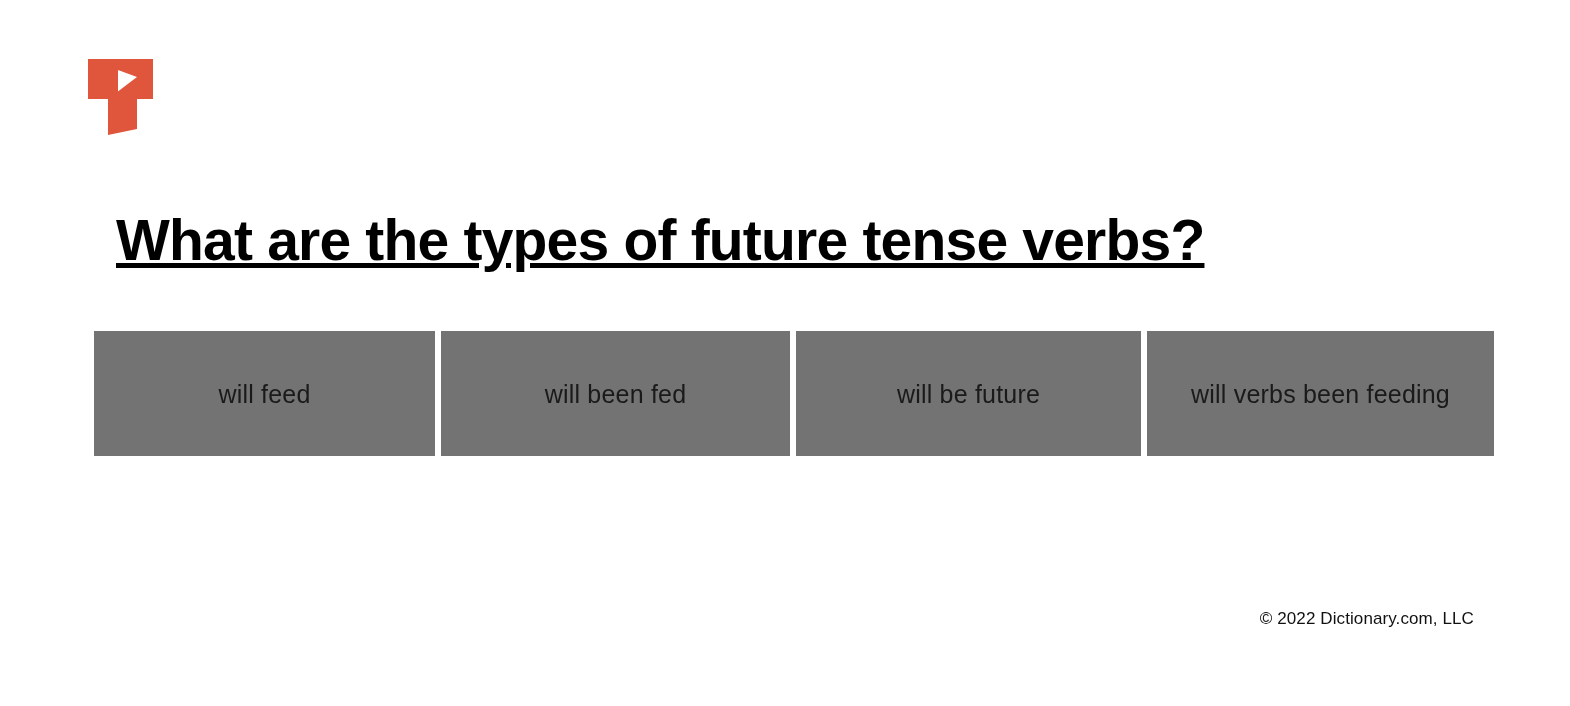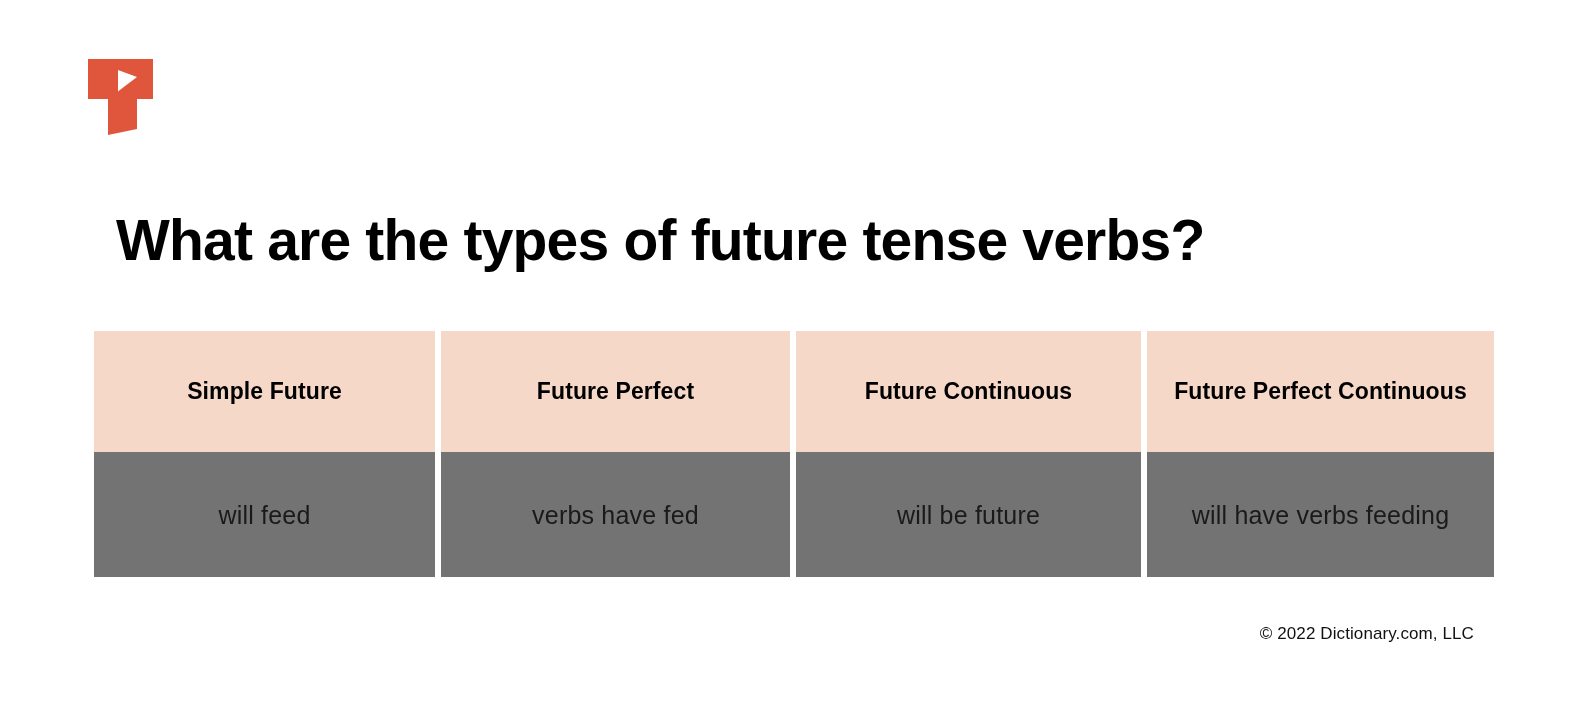--- a/index.html
+++ b/index.html
@@ -44,20 +44,21 @@
     top: 208px;
     width: 1340px;
     margin: 0;
     font-family: "Liberation Sans", sans-serif;
     font-size: 57px;
     font-weight: bold;
     letter-spacing: -0.8px;
     color: #000000;
     line-height: 1.15;
     white-space: nowrap;
+    text-decoration: underline;
   }
 
   
   .table {
     position: absolute;
     left: 94px;
     top: 331px;
     width: 1388px;
     display: flex;
     flex-direction: column;
@@ -112,21 +113,21 @@
     top: 624px;
     font-family: "Liberation Sans", sans-serif;
     font-size: 25px;
     font-weight: bold;
     letter-spacing: -0.2px;
     color: #000000;
   }
   .footer-copy {
     position: absolute;
     right: 96px;
-    top: 624px;
+    top: 609px;
     font-family: "Liberation Sans", sans-serif;
     font-size: 17px;
     font-weight: normal;
     letter-spacing: 0.1px;
     color: #111111;
     text-align: right;
   }
 </style>
 </head>
 <body>
@@ -143,38 +144,29 @@
       <path d="M20 42 L20 78 L49 72 L49 20 Z" fill="#e0563c"></path>
 
       <path d="M49 20 L65 26 L65 42 L49 42 Z" fill="#e0563c"></path>
     </svg>
   </div>
 
   <h1 class="title">What are the types of future tense verbs?</h1>
 
   <div class="table">
 
-    <div class="table-row head-row">
-      <div class="cell col-0">Simple Future</div>
-      <div class="col-gap"></div>
-      <div class="cell col-1">Future Perfect</div>
-      <div class="col-gap"></div>
-      <div class="cell col-2">Future Continuous</div>
-      <div class="col-gap"></div>
-      <div class="cell col-3">Future Perfect Continuous</div>
-    </div>
 
     <div class="table-row body-row">
       <div class="cell col-0">will feed</div>
       <div class="col-gap"></div>
-      <div class="cell col-1">verbs have fed</div>
+      <div class="cell col-1">will been fed</div>
       <div class="col-gap"></div>
       <div class="cell col-2">will be future</div>
       <div class="col-gap"></div>
-      <div class="cell col-3">will have verbs feeding</div>
+      <div class="cell col-3">will verbs been feeding</div>
     </div>
 
   </div>
 
 
   <div class="footer-copy">© 2022 Dictionary.com, LLC</div>
 
 </div>
 
 </body></html>

